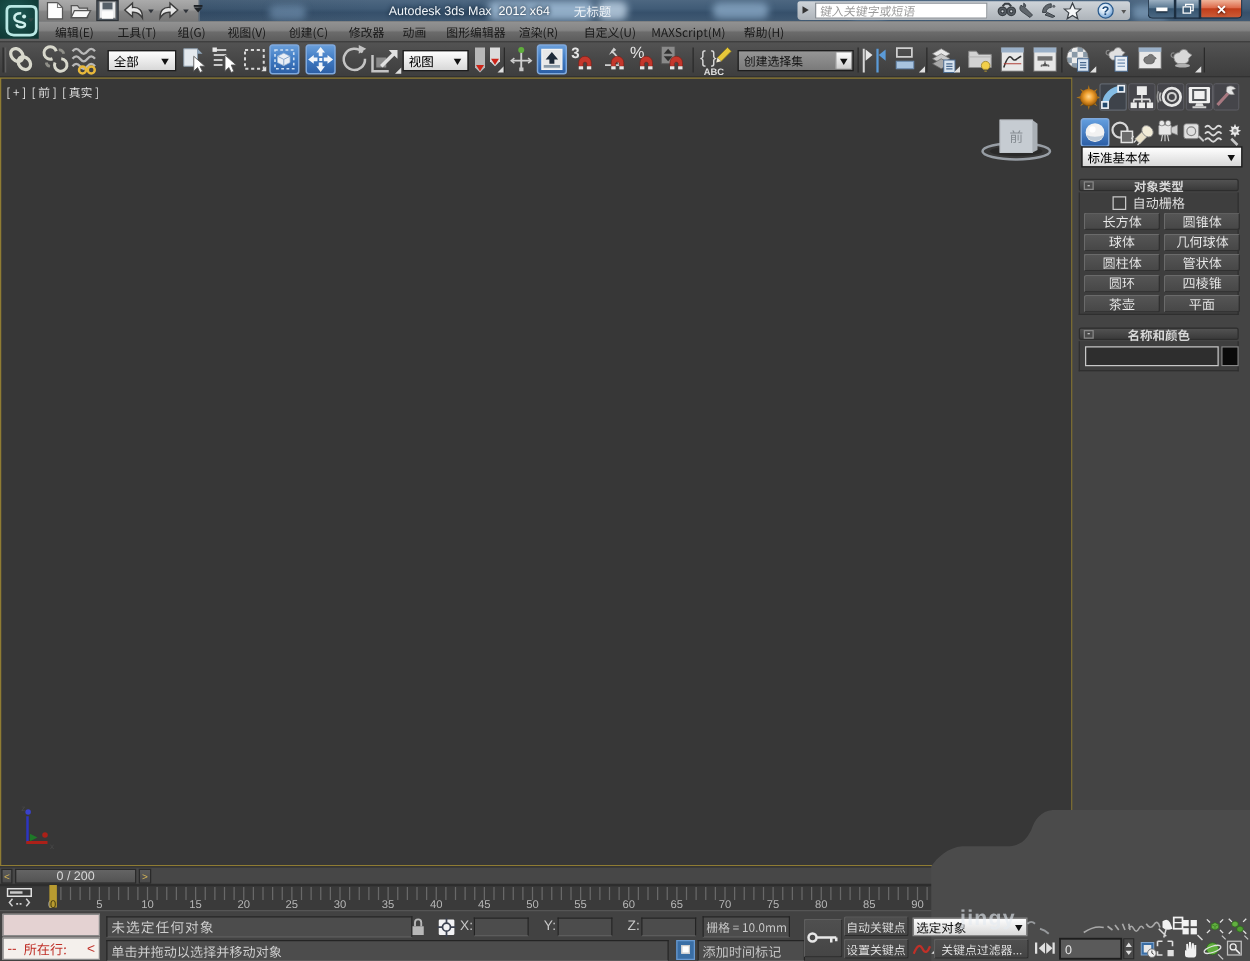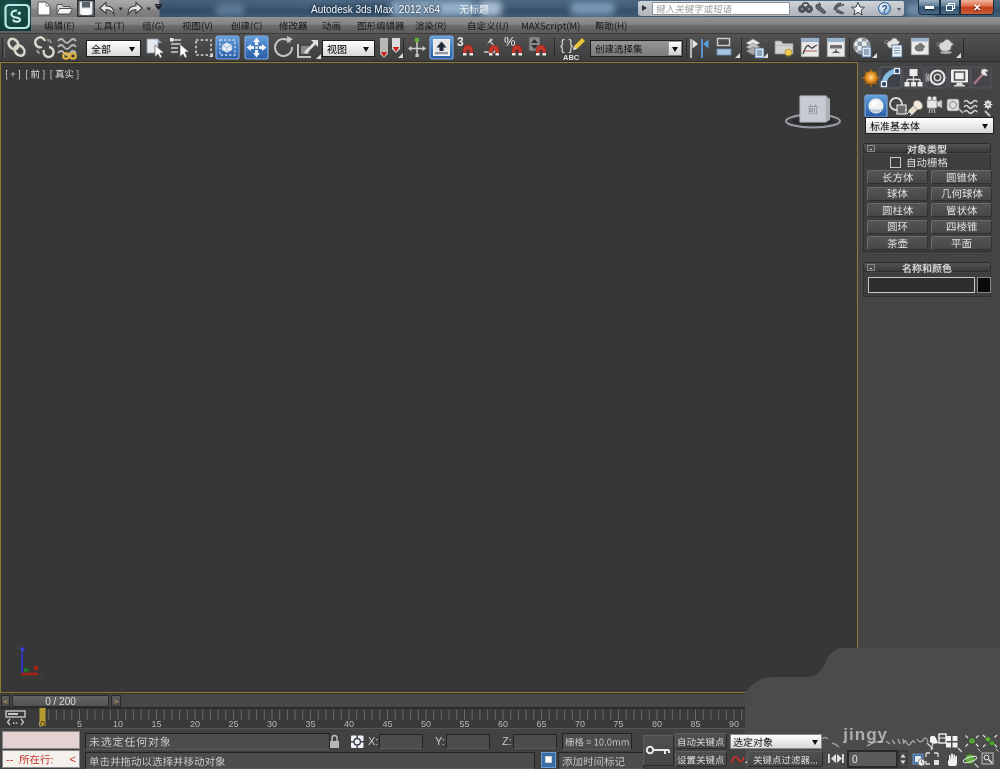--- a/index.html
+++ b/index.html
@@ -71,21 +71,21 @@
 #tshandle { position:absolute; left:12px; top:1px; width:97px; height:12px;
   background:linear-gradient(#646464,#535353); border:1px solid #2a2a2a; color:#d8d8d8; font-size:10px;
   text-align:center; line-height:11px; }
 #ruler { left:0; top:707px; width:1000px; height:21px; background:#3d3d3d; overflow:hidden; }
 #statusbar { left:0; top:728px; width:1000px; height:41px; background:#424242; border-top:1px solid #555; }
 .sfield { position:absolute; background:#4c4c4c; border:1px solid #242424; border-bottom-color:#5c5c5c; }
 .sbtn { position:absolute; background:linear-gradient(#4f4f4f,#454545); border:1px solid #5e5e5e;
   border-bottom-color:#2c2c2c; border-right-color:#2c2c2c; font-size:11px; color:#e0e0e0;
   text-align:center; border-radius:2px; }
 #watermark { left:768px; top:725px; width:120px; height:22px; color:rgba(228,234,240,0.62);
-  font-size:17px; font-weight:bold; letter-spacing:1px; z-index:9;text-align:right; }
+  font-size:17px; font-weight:bold; letter-spacing:1px; z-index:9; }
 </style>
 </head>
 <body>
 <div id="app">
   <div id="titlebar" class="abs">
     <div class="blob" style="left:88px;top:2px;width:45px;height:14px;background:#a8c6de;"></div>
     <div class="blob" style="left:215px;top:4px;width:30px;height:12px;background:#6d8cab;"></div>
     <div class="blob" style="left:390px;top:1px;width:85px;height:15px;background:#a8c4de;"></div>
     <div class="blob" style="left:478px;top:1px;width:24px;height:15px;background:#c2d6e8;"></div>
     <div class="blob" style="left:570px;top:2px;width:45px;height:13px;background:#8aa9c6;"></div>

